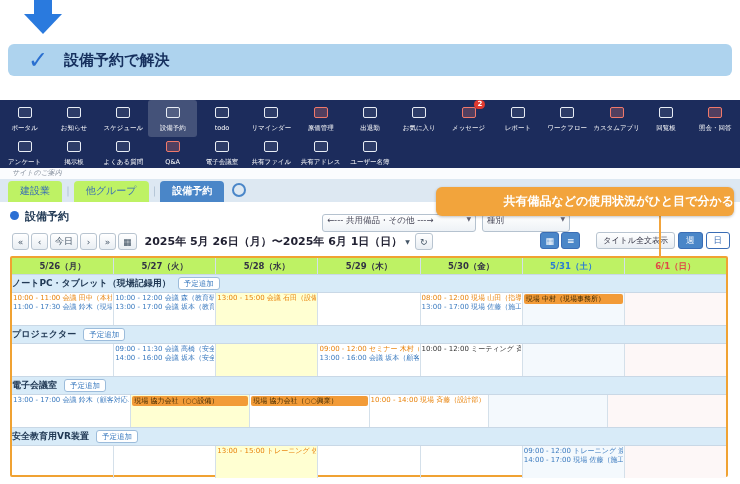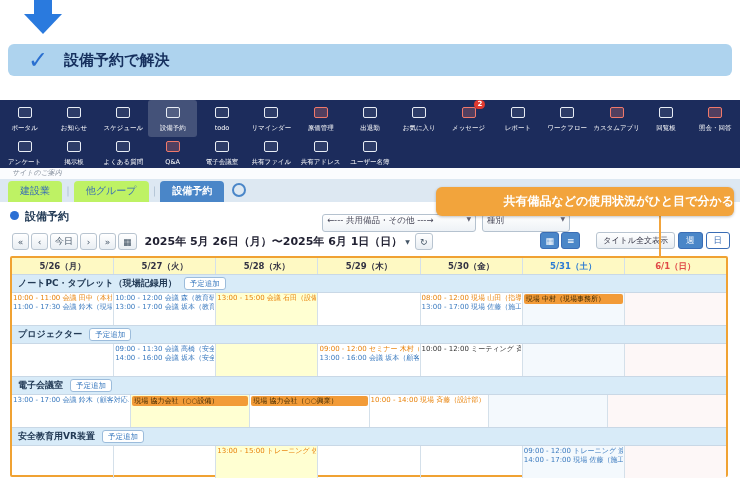--- a/index.html
+++ b/index.html
@@ -60,28 +60,28 @@
     font-size:9px;display:inline-flex;align-items:center;justify-content:center;margin-left:2px;cursor:pointer;font-family:inherit;}
   .ttl{height:17px;border:1px solid #b8c4d0;background:linear-gradient(#fff,#e9eef3);border-radius:3px;
     font-size:8px;color:#334;padding:0 6px;margin-left:16px;display:inline-flex;align-items:center;cursor:pointer;font-family:inherit;}
   .seg{height:17px;border:1px solid #3a6db5;border-radius:3px;font-size:8.5px;padding:0 7px;
     display:inline-flex;align-items:center;margin-left:3px;cursor:pointer;font-family:inherit;}
   .seg.on{background:#4a86c8;color:#fff;}
   .seg.off{background:#fff;color:#3a6db5;}
   
   .calendar{position:absolute;left:10px;top:256px;width:718px;height:221px;border:2px solid #f0a232;
     background:#fff;box-sizing:border-box;border-radius:2px;}
-  .cal-header{display:flex;height:16px;background:#fef9c3;border-bottom:1px solid #c9d8e6;}
+  .cal-header{display:flex;height:16px;background:#bef264;border-bottom:1px solid #c9d8e6;}
   .cal-day{flex:1;text-align:center;font-size:8.5px;font-weight:bold;color:#334;line-height:16px;
     border-right:1px solid #d4e0ea;cursor:pointer;}
   .cal-day:last-child{border-right:none;}
   .cal-day.saturday{color:#2b7bd4;}
   .cal-day.sunday{color:#e04848;}
   .cal-label-row{height:18px;background:#d8ebf8;border-bottom:1px solid #c9d8e6;display:flex;align-items:center;
-    padding-left:6px;box-sizing:border-box;}
+    box-sizing:border-box;}
   .equip-name{font-size:9px;font-weight:bold;color:#223a55;margin-right:7px;}
   .add-btn{font-size:7.5px;color:#3a7abf;background:#fff;border:1px solid #9cbcdb;border-radius:3px;
     padding:1px 5px;cursor:pointer;font-family:inherit;line-height:1.2;}
   .cal-data-row{display:flex;height:32px;border-bottom:1px solid #c9d8e6;}
   .cal-data-row:last-child{border-bottom:none;}
   .cal-cell{flex:1;border-right:1px solid #d4e0ea;padding:1px 1px 0;overflow:hidden;box-sizing:border-box;cursor:pointer;}
   .cal-cell:last-child{border-right:none;}
   .cal-cell.yellow{background:#ffffd2;}
   .cal-cell.sat{background:#f4f9fd;}
   .cal-cell.sun{background:#fdf7f7;}

